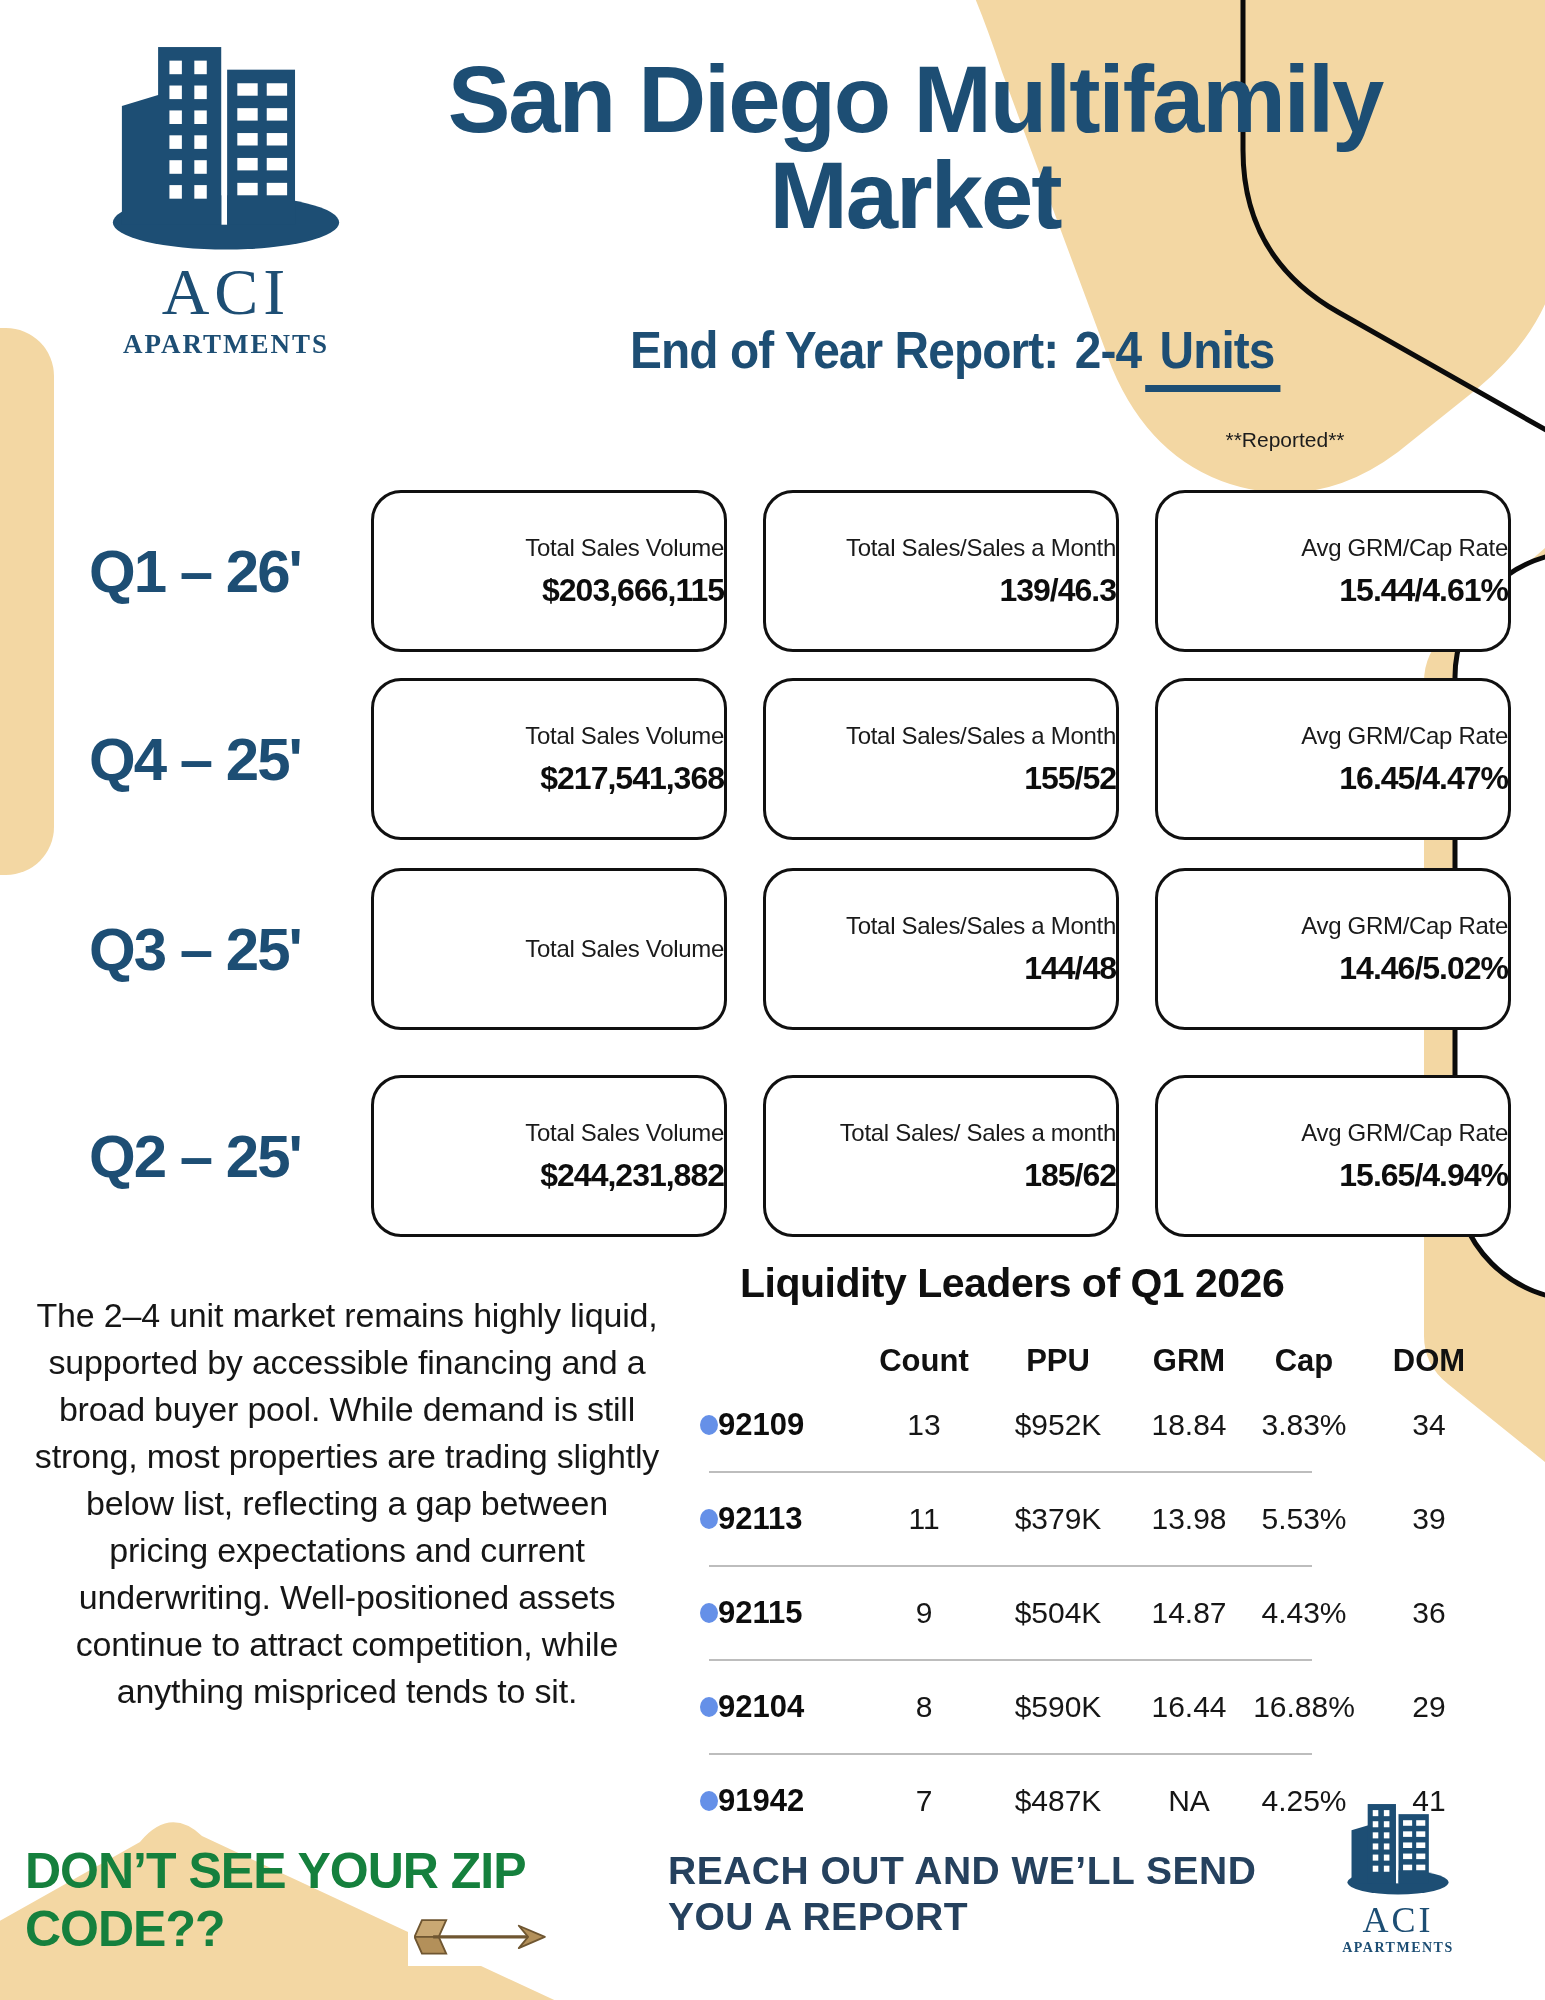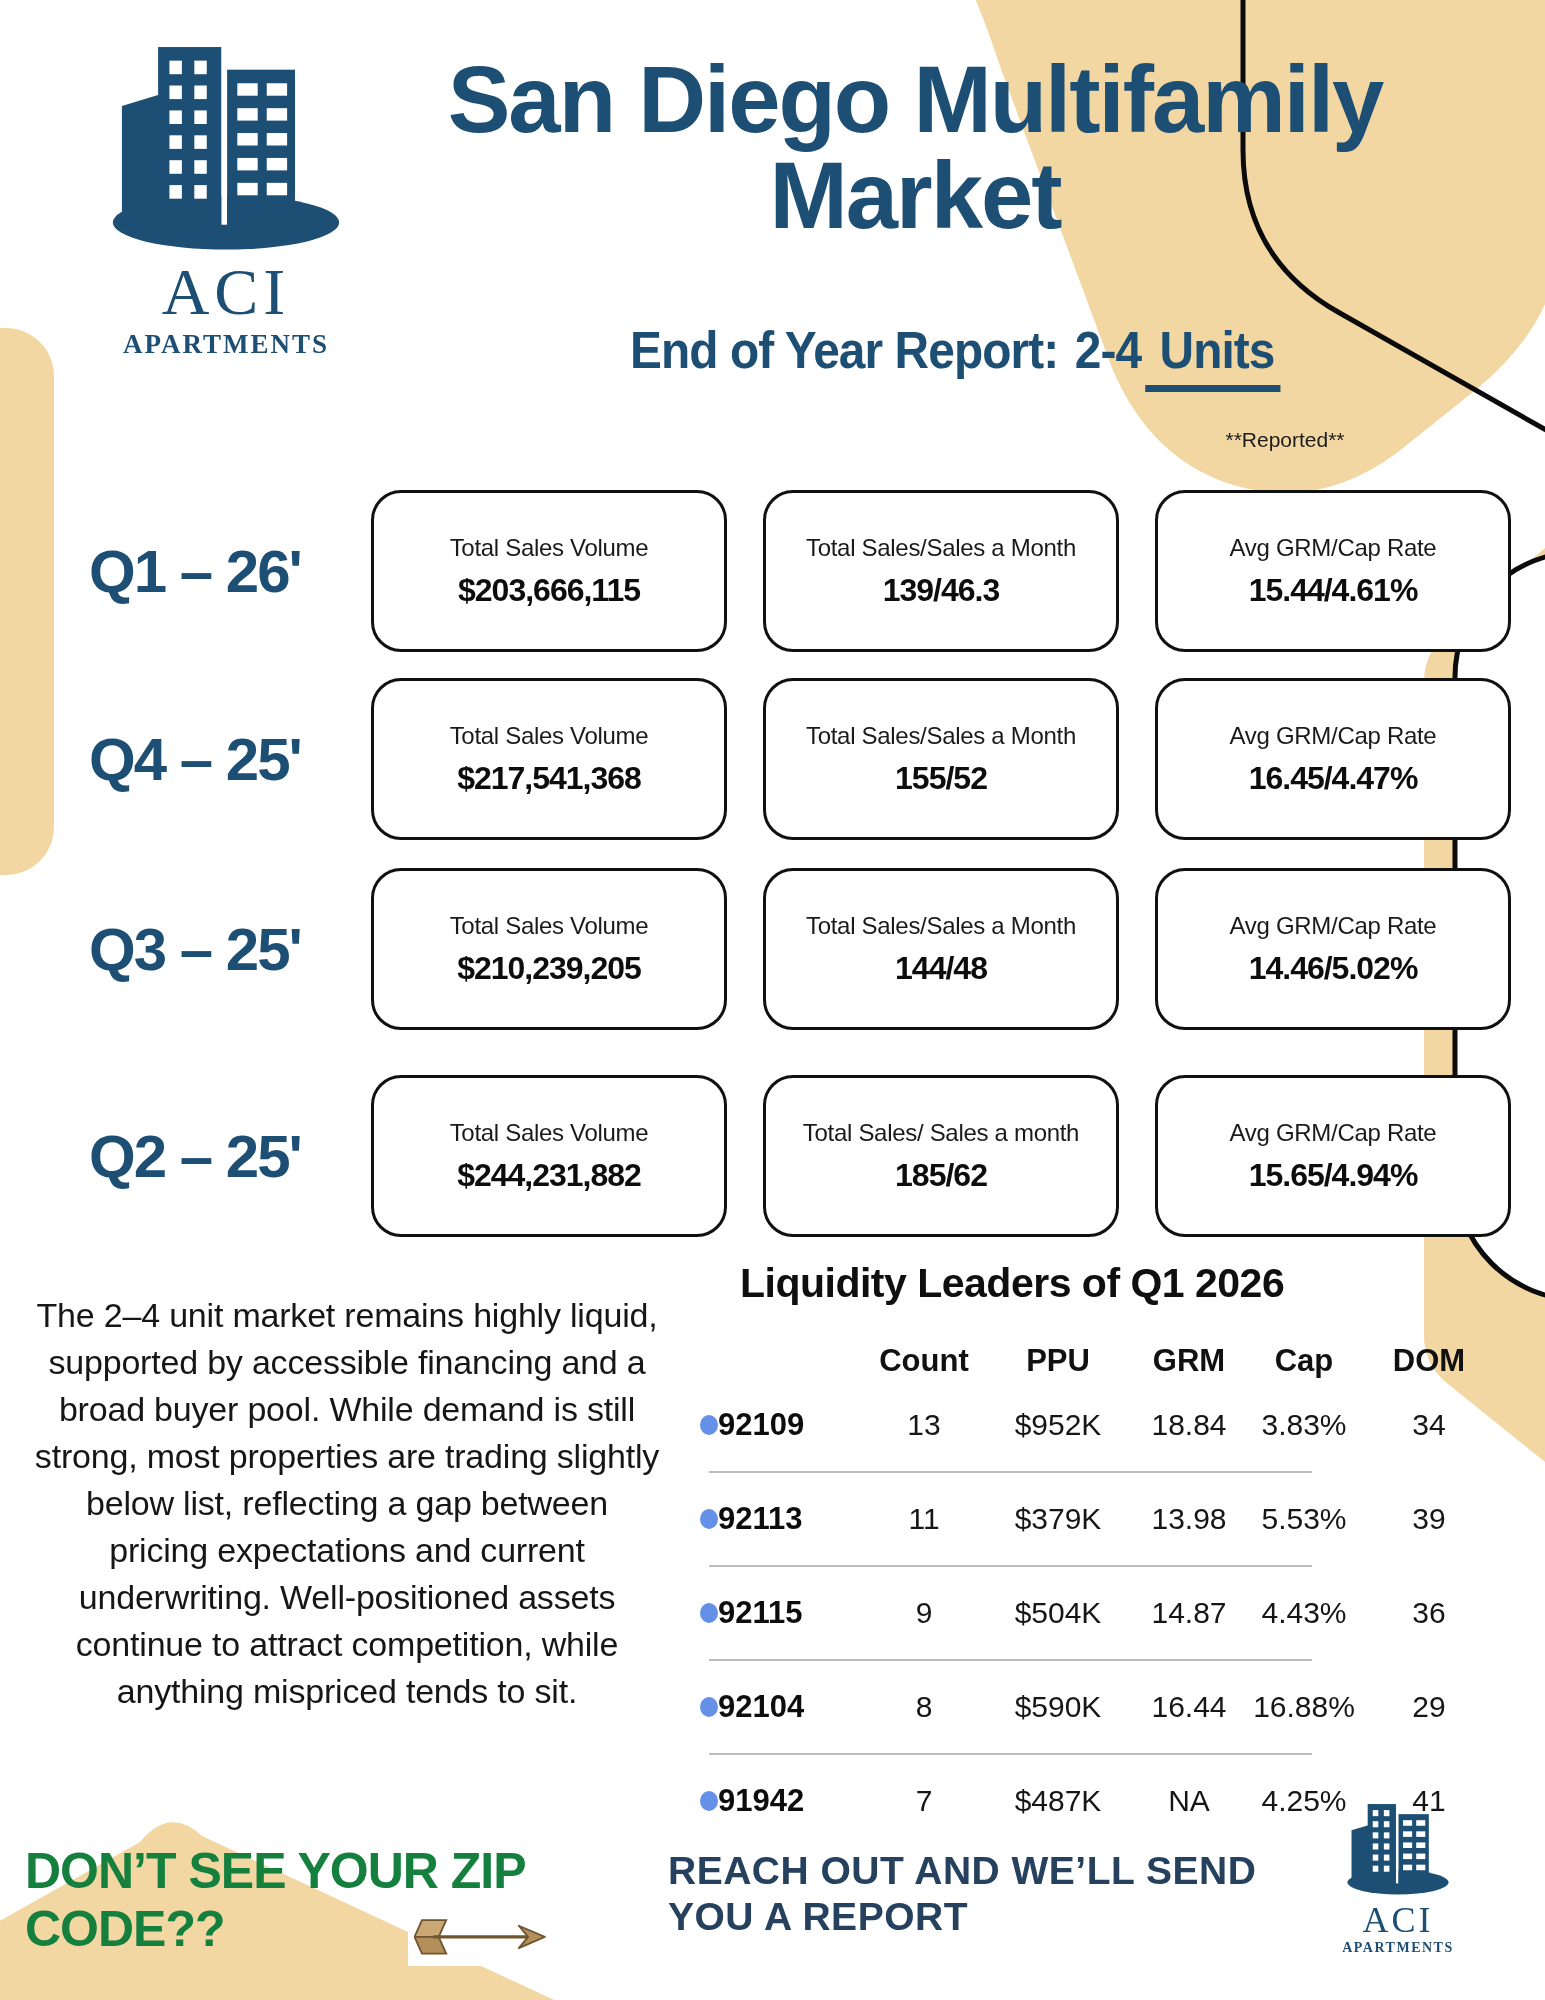--- a/index.html
+++ b/index.html
@@ -26,21 +26,21 @@
   .subtitle .mid{margin-left:18px;}
   .subtitle .uline{margin-left:4px;padding:0 6px 6px 16px;border-bottom:7px solid #1d4e74;}
   .reported{left:1185px;top:428px;width:200px;text-align:center;font-size:21px;color:#1c1c1c;}
 
   
   .qrow{position:absolute;left:55px;width:1460px;height:162px;display:grid;
     grid-template-columns:280px 356px 356px 356px;column-gap:36px;}
   .qlabel{display:flex;align-items:center;justify-content:center;
     font-size:60px;font-weight:800;letter-spacing:-2px;color:#1d4e74;white-space:nowrap;}
   .qbox{border:3px solid #101010;border-radius:30px;background:#ffffff;
-    display:flex;flex-direction:column;align-items:center;justify-content:center;gap:10px;}
+    display:flex;flex-direction:column;align-items:flex-end;justify-content:center;gap:10px;}
   .qbox-label{font-size:24px;color:#1a1a1a;letter-spacing:-.3px;white-space:nowrap;}
   .qbox-value{font-size:32px;font-weight:800;color:#0d0d0d;letter-spacing:-1px;white-space:nowrap;}
 
   
   .commentary{left:33px;top:1292px;width:628px;font-size:34px;line-height:47px;
     text-align:center;color:#161616;letter-spacing:-.2px;}
 
   
   .ltable{left:700px;top:1260px;width:805px;}
   .ltitle{margin-left:40px;font-size:41px;font-weight:800;letter-spacing:-.5px;color:#0f0f0f;}
@@ -158,21 +158,20 @@
     <div class="qbox">
       <div class="qbox-label">Avg GRM/Cap Rate</div>
       <div class="qbox-value">16.45/4.47%</div>
     </div>
   </div>
 
   <div class="qrow" style="top:868px">
     <div class="qlabel">Q3 – 25'</div>
     <div class="qbox">
       <div class="qbox-label">Total Sales Volume</div>
-      <div class="qbox-value">$210,239,205</div>
     </div>
     <div class="qbox">
       <div class="qbox-label">Total Sales/Sales a Month</div>
       <div class="qbox-value">144/48</div>
     </div>
     <div class="qbox">
       <div class="qbox-label">Avg GRM/Cap Rate</div>
       <div class="qbox-value">14.46/5.02%</div>
     </div>
   </div>

